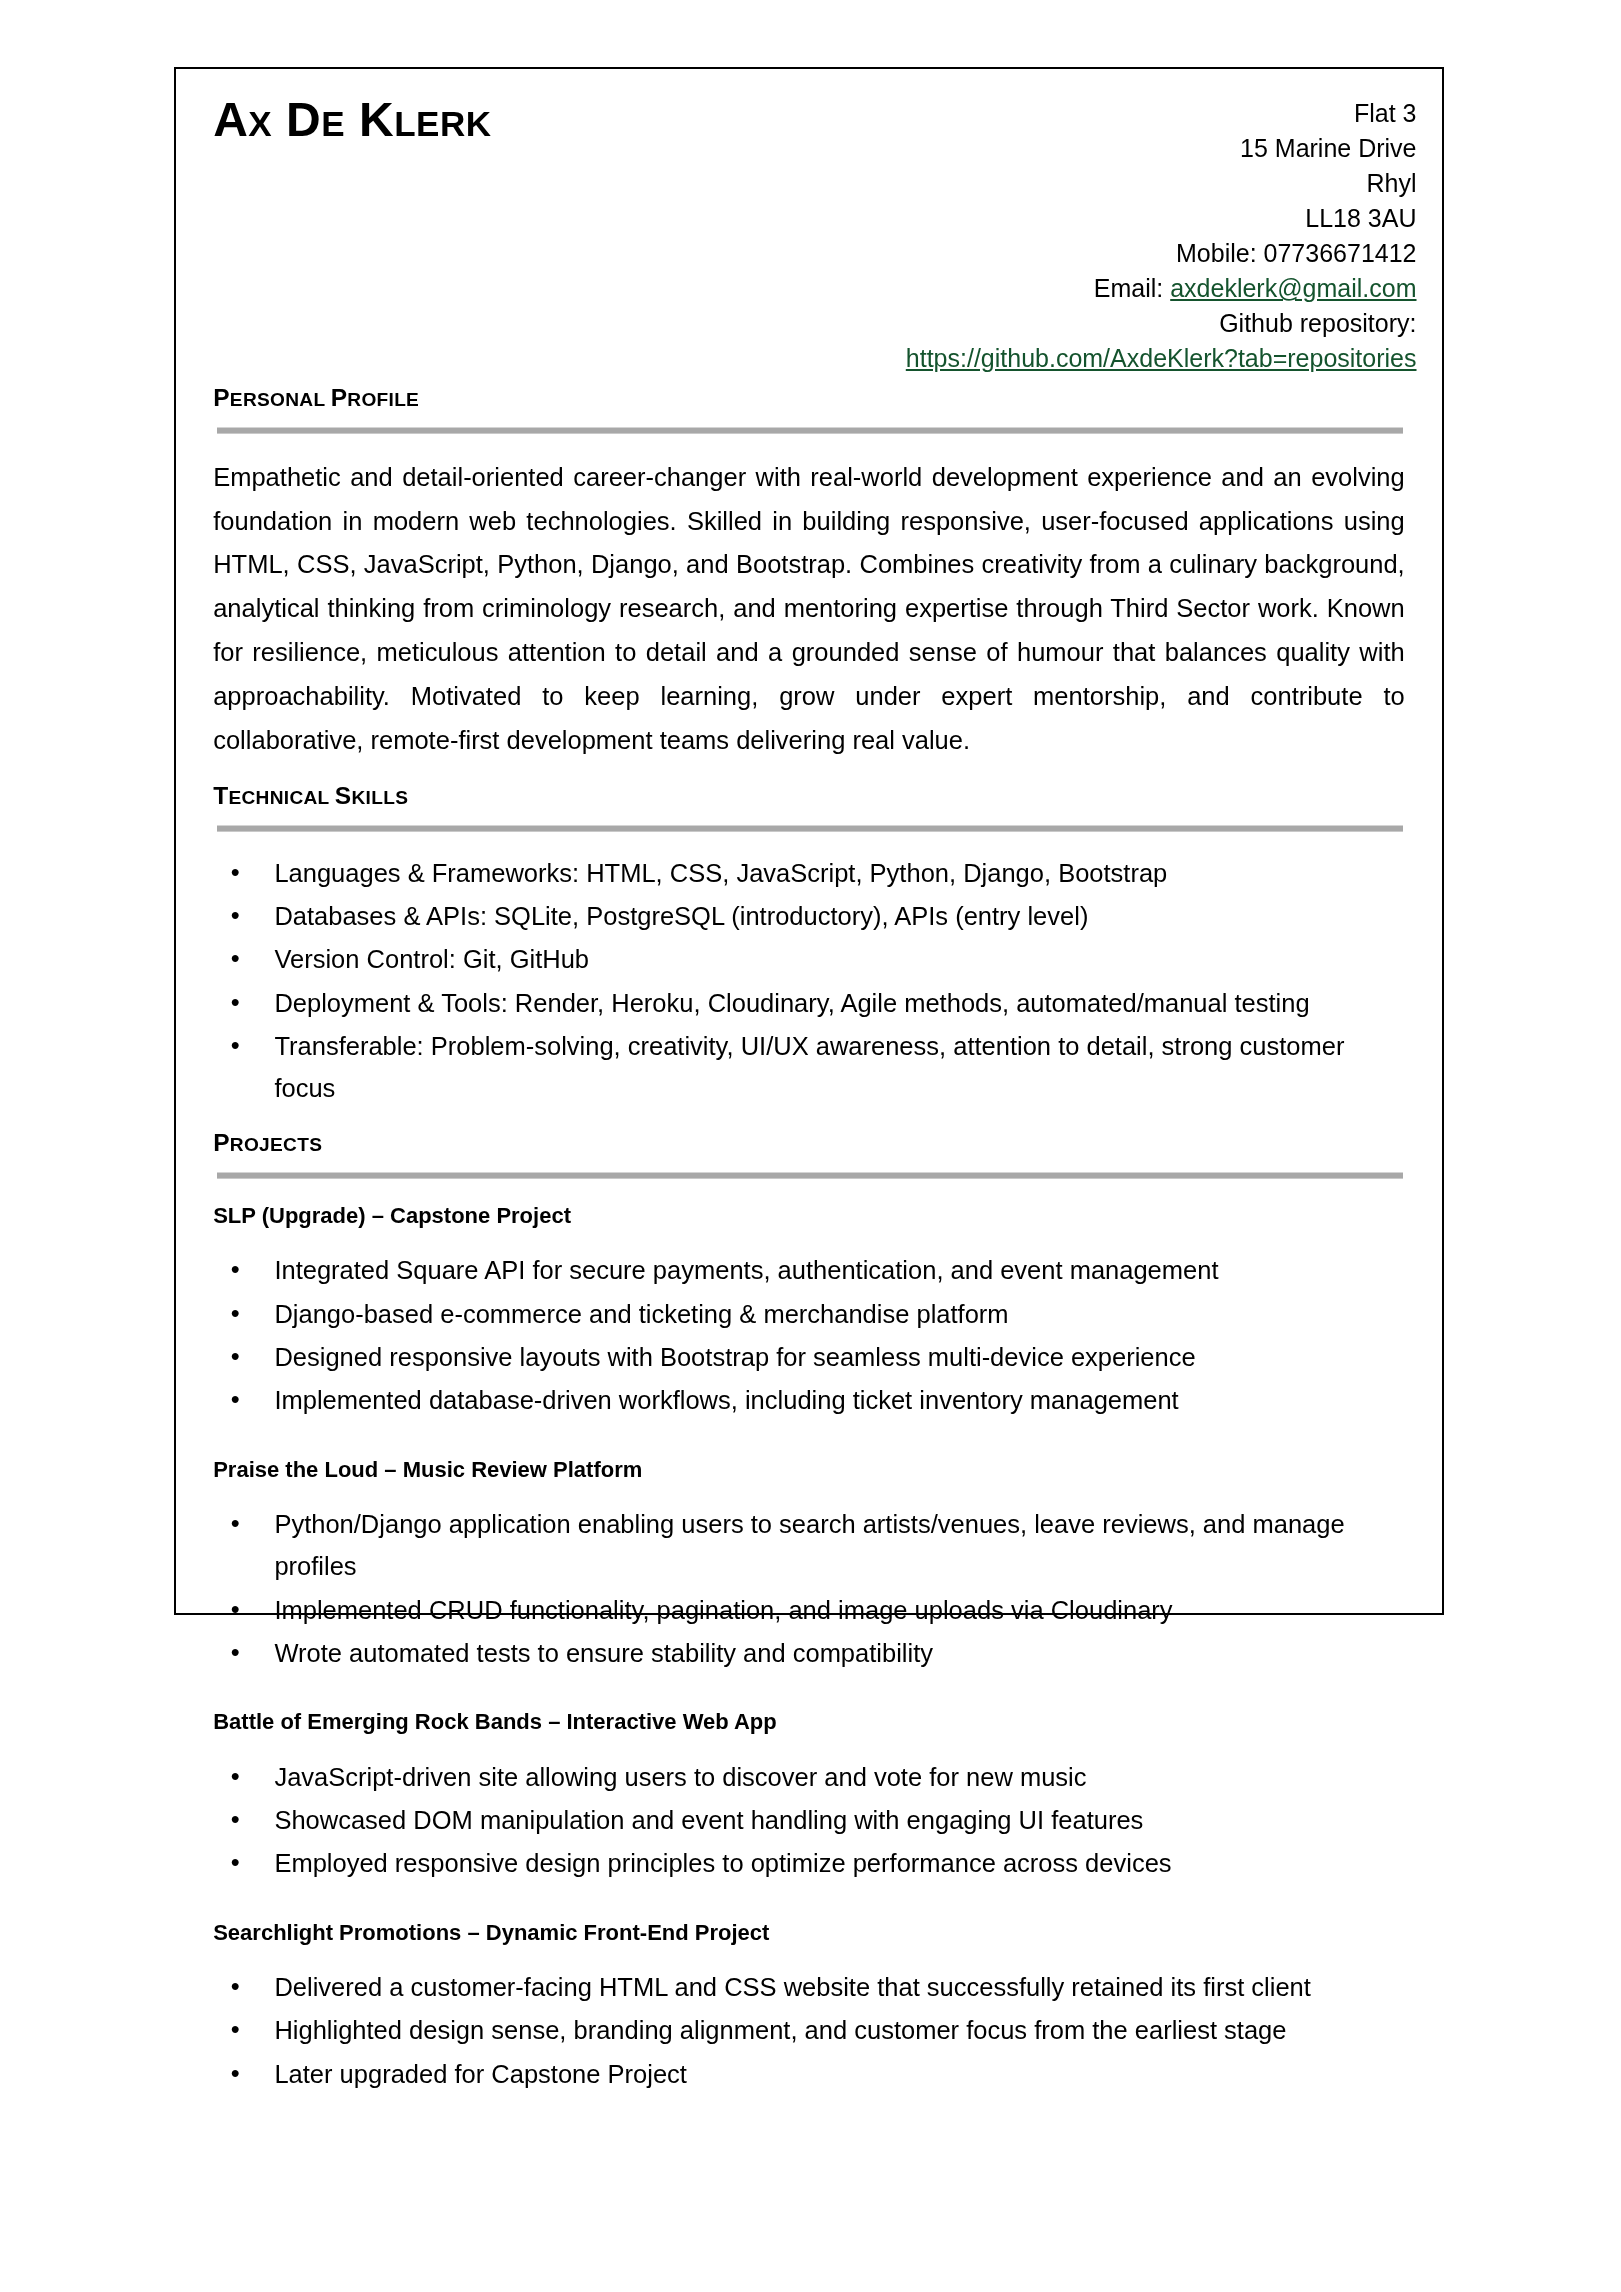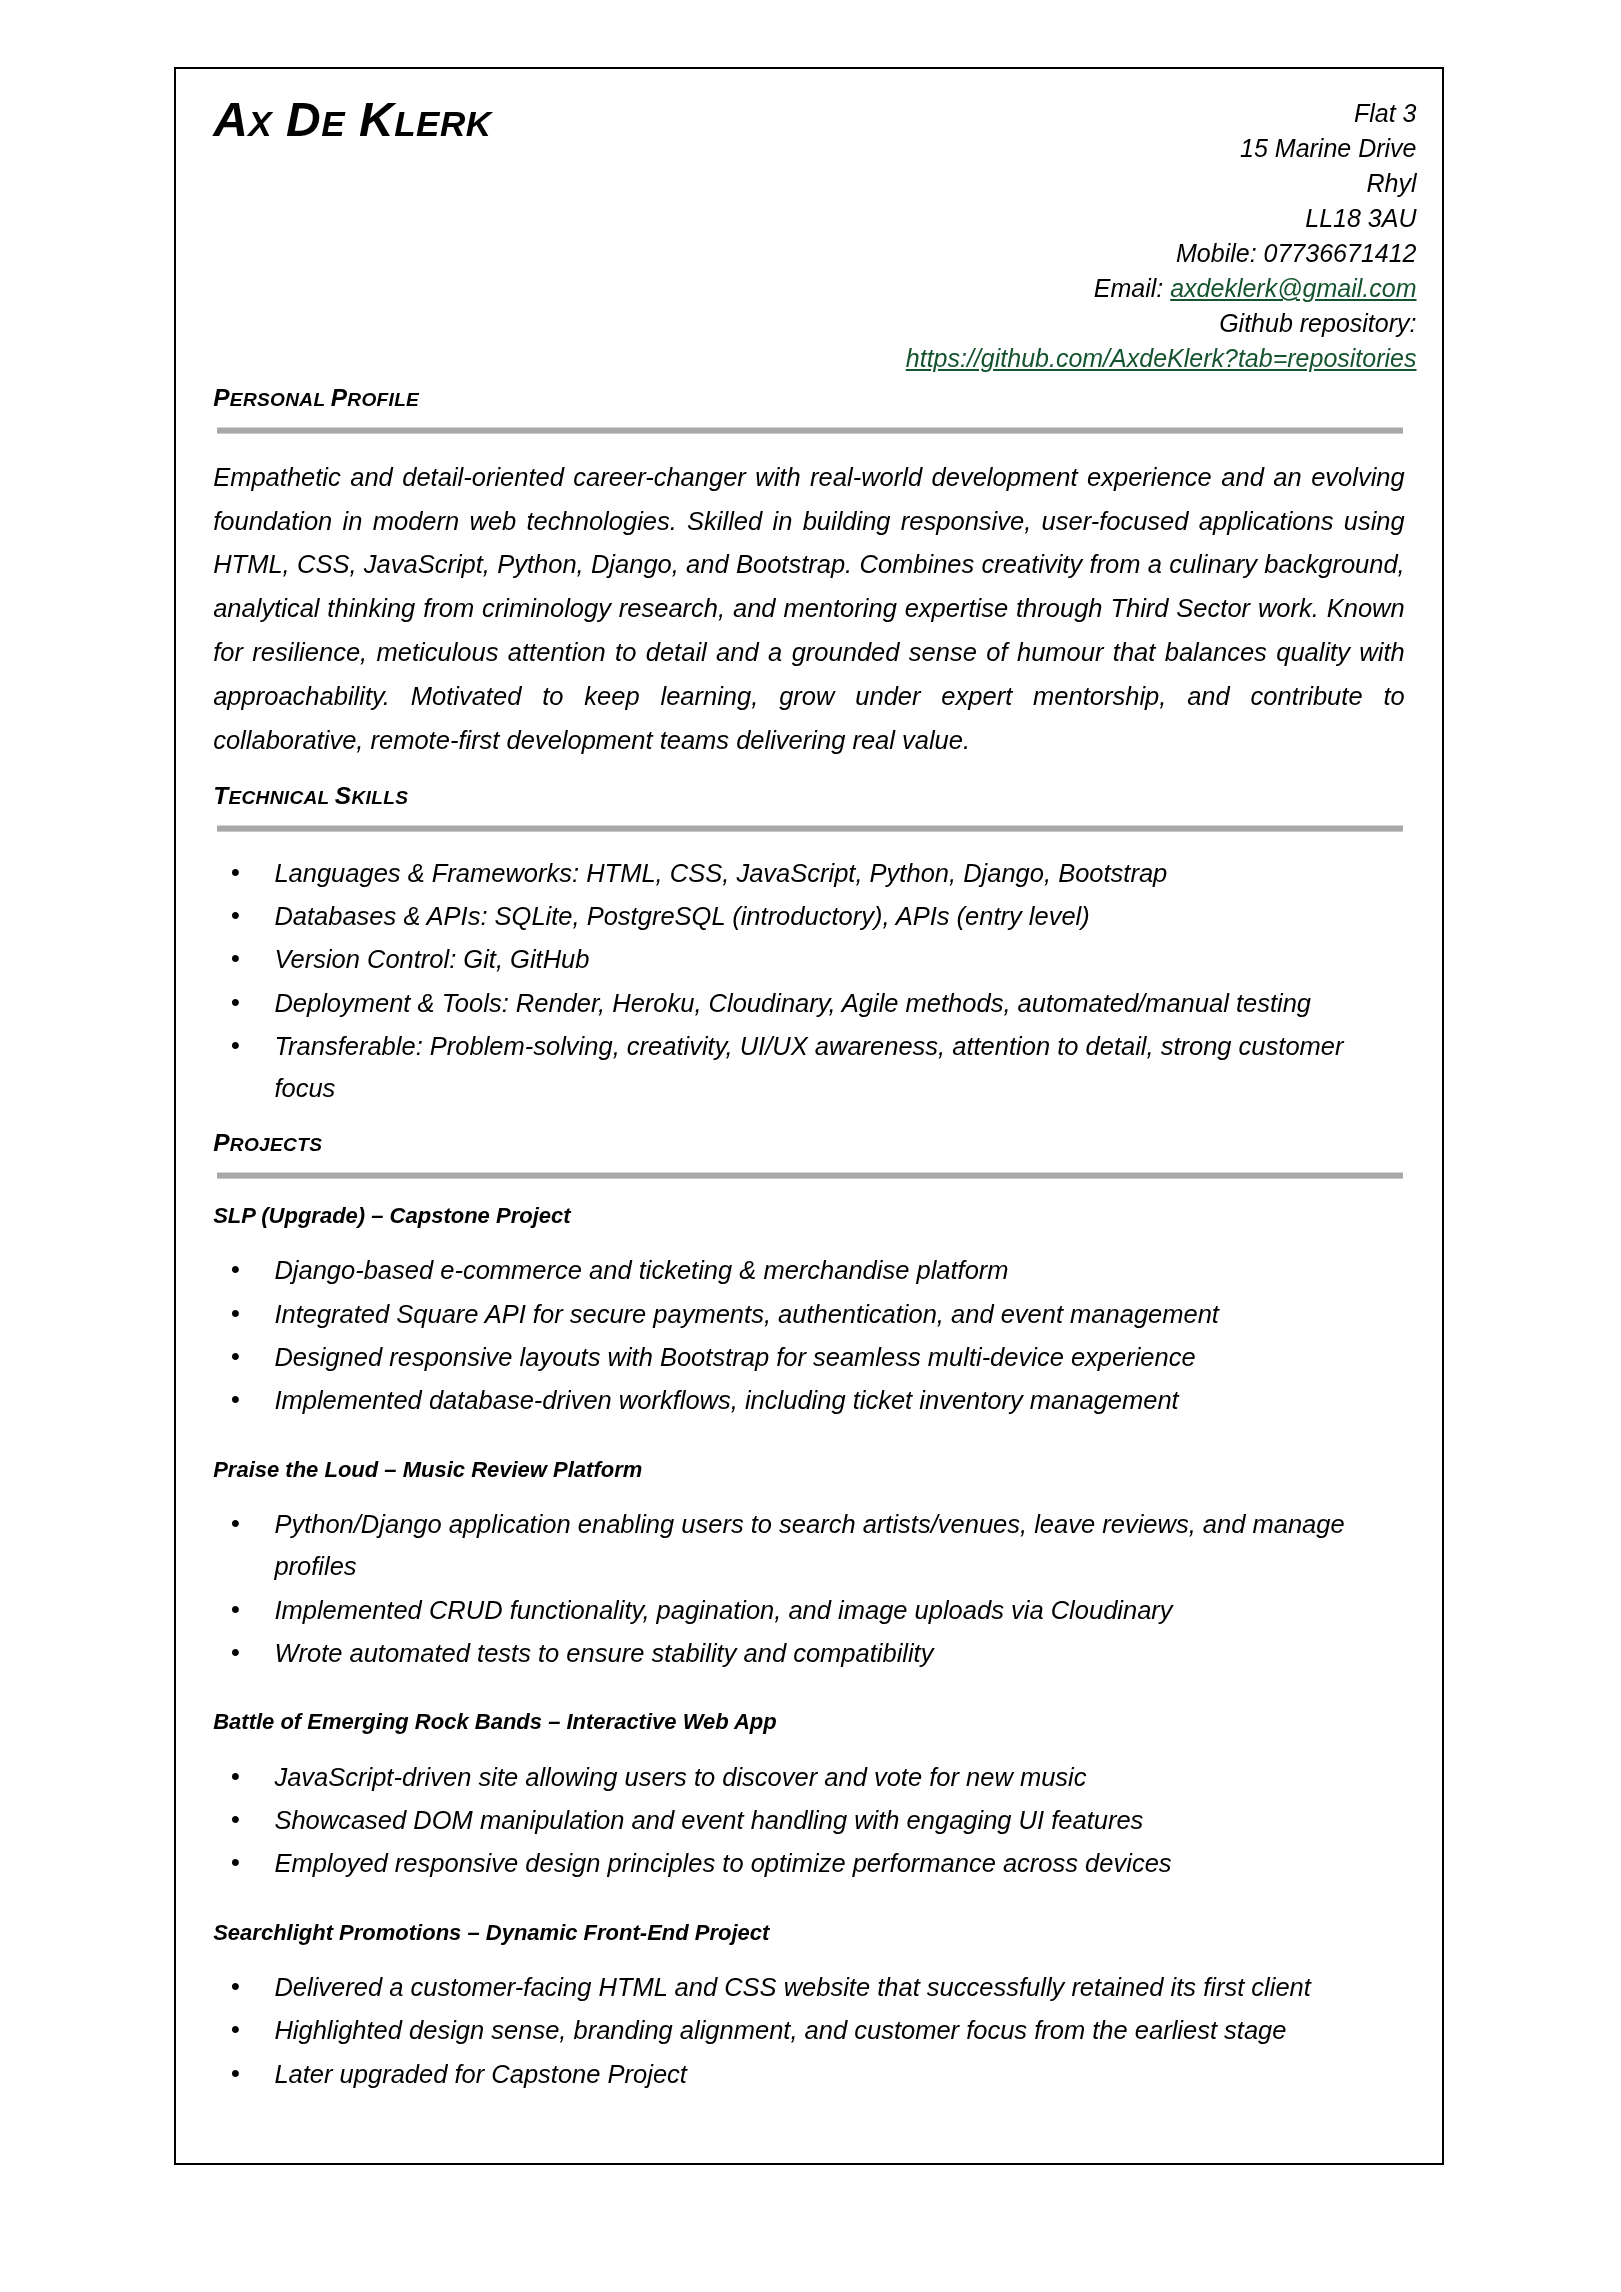--- a/index.html
+++ b/index.html
@@ -13,25 +13,24 @@
     font-family: "Liberation Sans", sans-serif;
     color: #000000;
     -webkit-font-smoothing: antialiased;
   }
 
   .page {
     position: absolute;
     left: 174px;
     top: 67px;
     width: 1270px;
-    height: 2098px;
+    height: 1548px;
     border: 2px solid #000000;
     box-sizing: border-box;
     background: #ffffff;
-    font-style: italic;
   }
 
   .page-inner {
     padding: 21.6px 25.5px 0 27.4px;
   }
 
   
   .header {
     display: flex;
     align-items: flex-start;
@@ -173,22 +172,22 @@
       </ul>
     </div>
 
     <div class="section-block">
       <div class="section-head"><span>P</span><span class="smallcap">ROJECTS</span></div>
       <div class="rule"></div>
 
       <div class="proj-block first">
         <div class="proj-title">SLP (Upgrade) – Capstone Project</div>
         <ul class="bullets tight">
+          <li>Integrated Square API for secure payments, authentication, and event management</li>
           <li>Django-based e-commerce and ticketing &amp; merchandise platform</li>
-          <li>Integrated Square API for secure payments, authentication, and event management</li>
           <li>Designed responsive layouts with Bootstrap for seamless multi-device experience</li>
           <li>Implemented database-driven workflows, including ticket inventory management</li>
         </ul>
       </div>
 
       <div class="proj-block">
         <div class="proj-title">Praise the Loud – Music Review Platform</div>
         <ul class="bullets tight">
           <li>Python/Django application enabling users to search artists/venues, leave reviews, and manage profiles</li>
           <li>Implemented CRUD functionality, pagination, and image uploads via Cloudinary</li>

